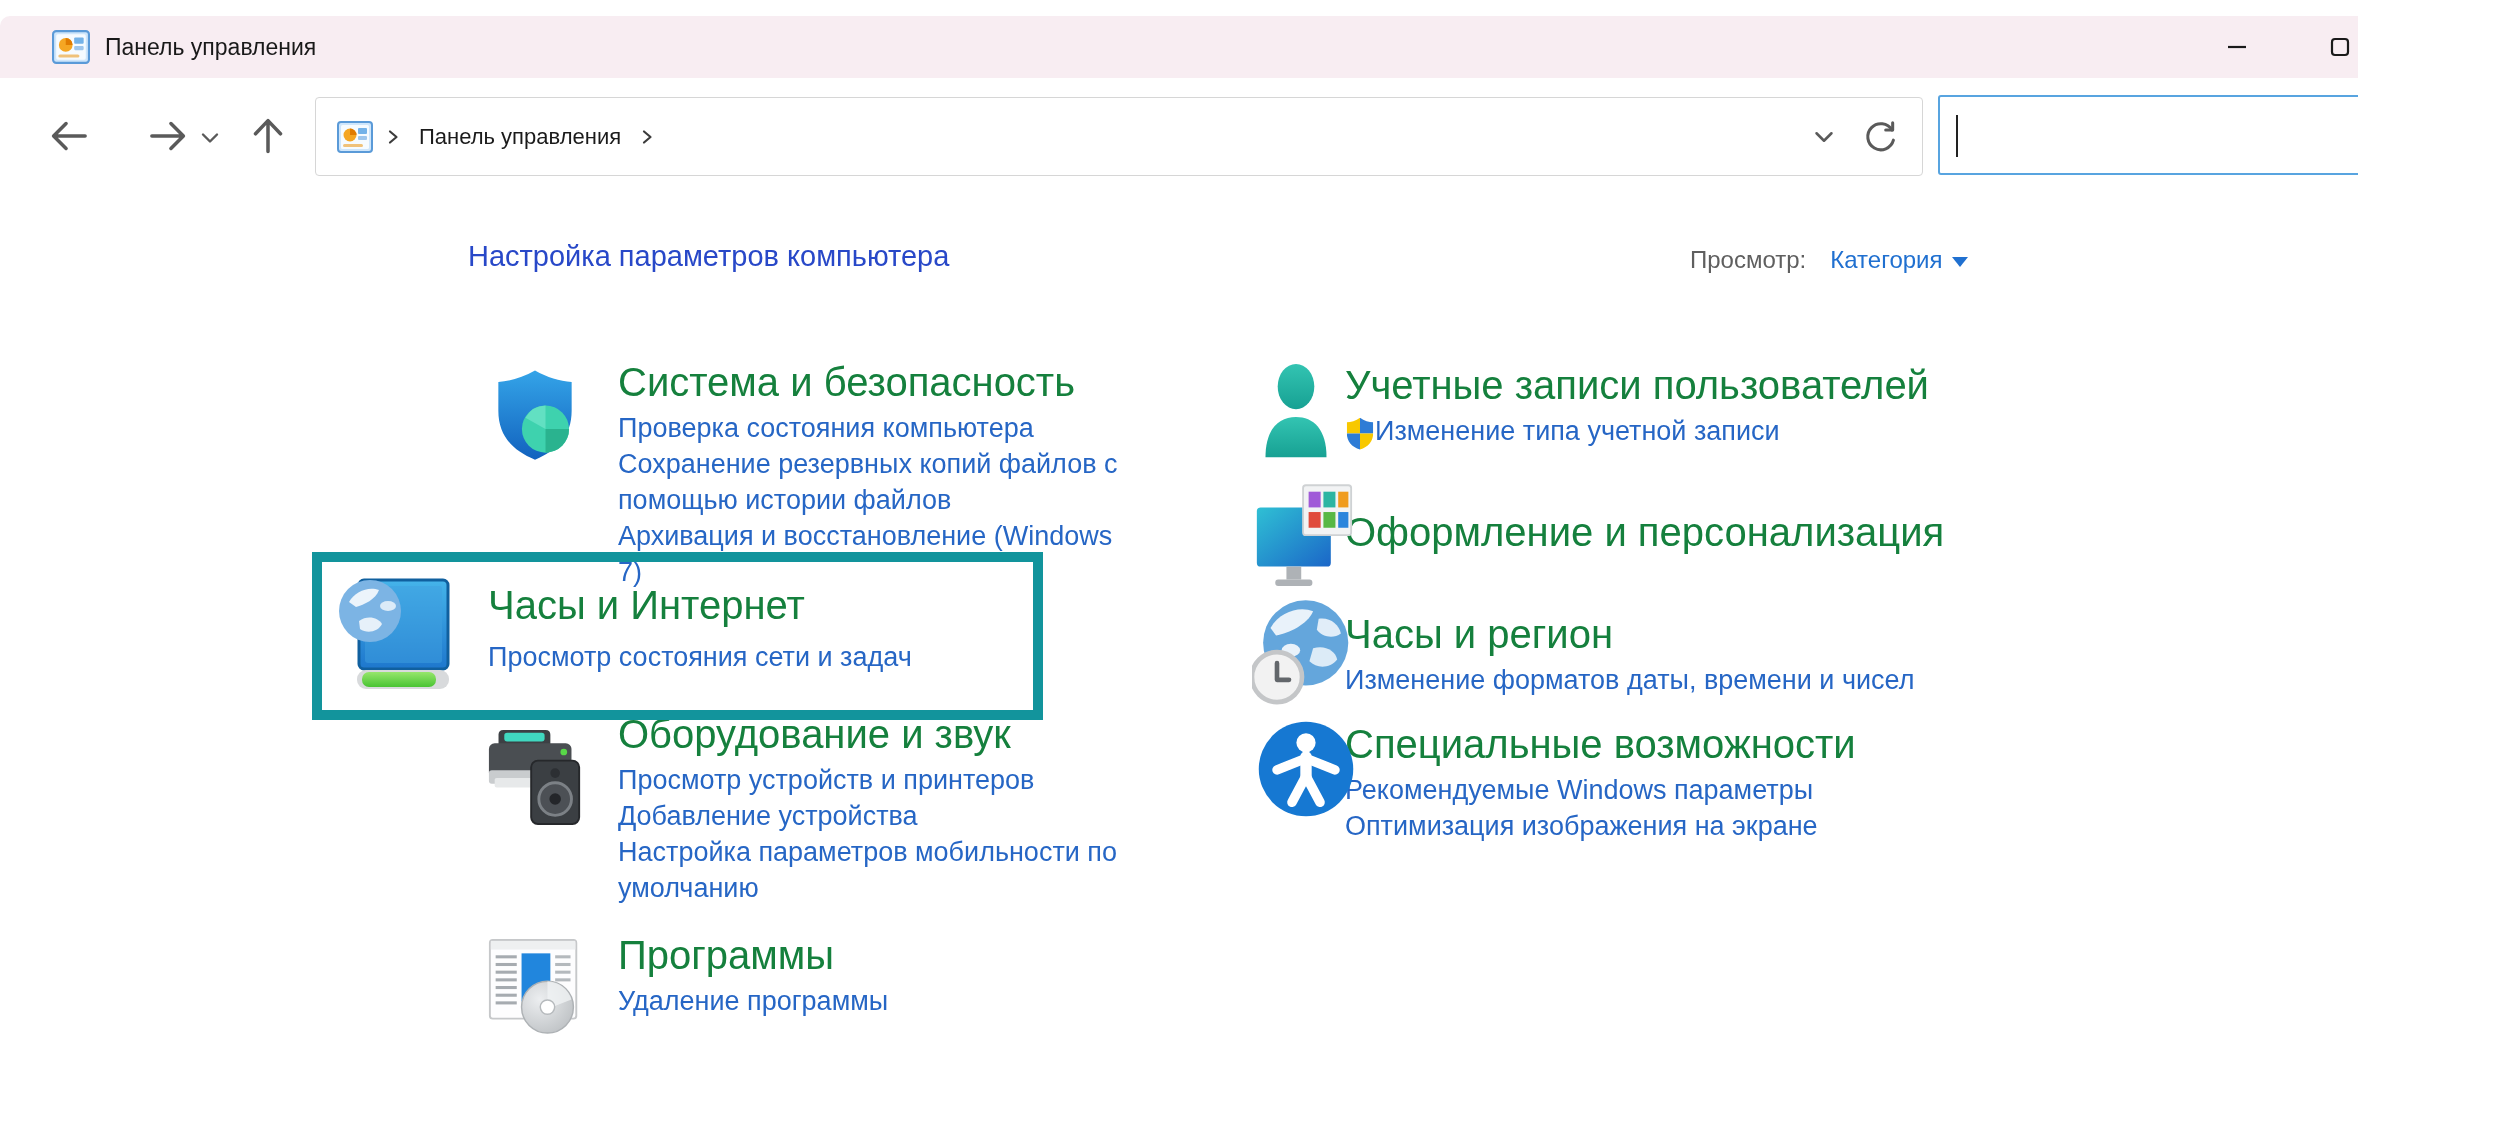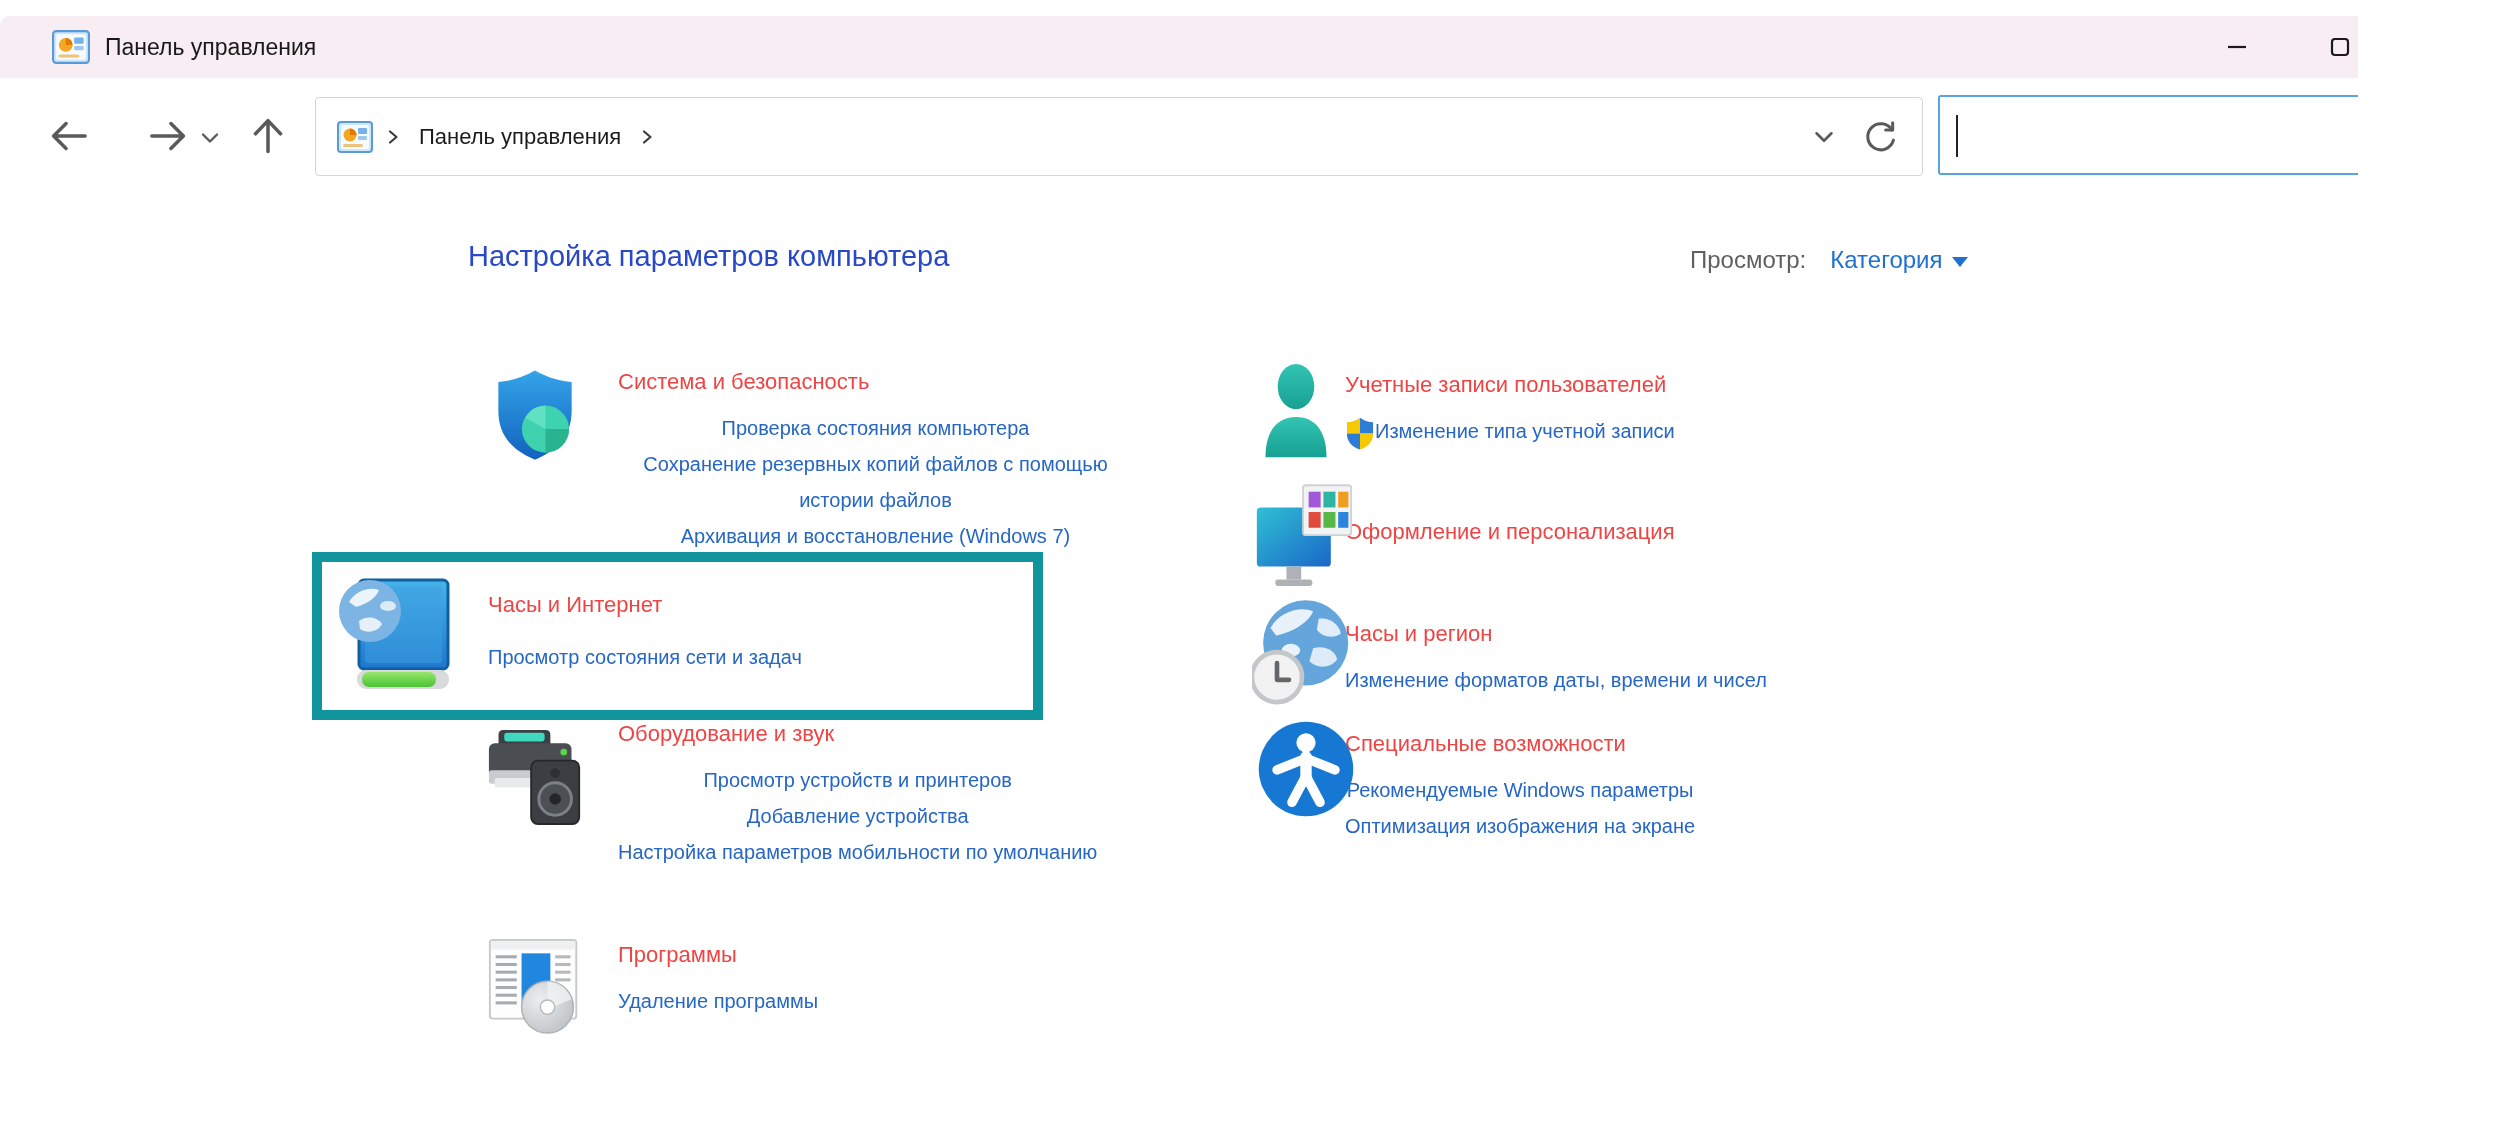--- a/index.html
+++ b/index.html
@@ -41,23 +41,23 @@
   .viewby{position:absolute;left:1690px;top:246px;font-size:24px;white-space:nowrap;display:flex;align-items:center;}
   .viewby-label{color:#5f5f5f;margin-right:24px;}
   .viewby-value{color:#2070d0;display:flex;align-items:center;gap:10px;}
   .viewby-tri{width:0;height:0;border-left:8px solid transparent;border-right:8px solid transparent;
               border-top:10px solid #2070d0;margin-top:3px;}
 
   
   .item{position:absolute;}
   .c-icon{position:absolute;left:0;display:block;}
   .c-text{display:block;}
-  .c-title{display:block;font-size:22px;line-height:44px;color:#ef4444;text-decoration:none;white-space:nowrap;}
+  .c-title{display:block;font-size:40px;line-height:44px;color:#15803d;text-decoration:none;white-space:nowrap;}
   .c-links{margin-top:6px;}
-  .c-link{display:block;font-size:20px;line-height:36px;color:#2666c5;text-decoration:none;text-align:center;}
+  .c-link{display:block;font-size:27px;line-height:36px;color:#2666c5;text-decoration:none;}
   .left-col .c-links{max-width:515px;}
   .right-col .c-links{max-width:620px;}
   .linkrow{display:flex;align-items:flex-start;gap:0;}
   .linkrow .uac{margin-top:4px;flex:none;}
 
   .item-sys{left:487px;top:360px;}  .item-sys .c-icon{top:6px;}   .item-sys .c-text{margin-left:131px;}
   .item-net{left:337px;top:583px;}  .item-net .c-icon{top:-10px;} .item-net .c-text{margin-left:151px;}
   .item-net .c-links{margin-top:12px;}
   .item-hw{left:487px;top:712px;}   .item-hw .c-icon{top:10px;}   .item-hw .c-text{margin-left:131px;}
   .item-prog{left:487px;top:933px;} .item-prog .c-icon{top:2px;}  .item-prog .c-text{margin-left:131px;}

